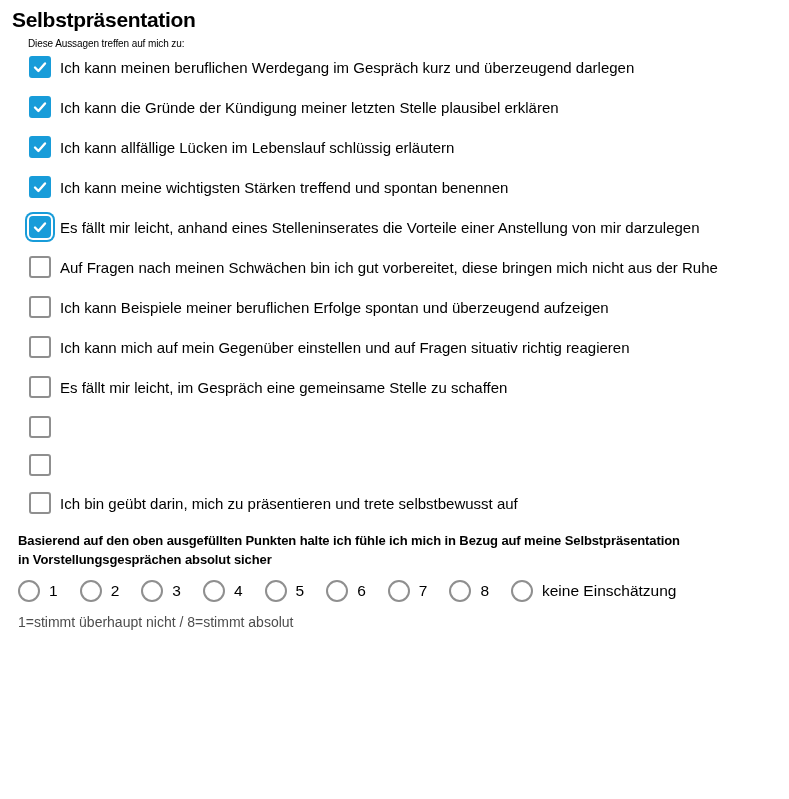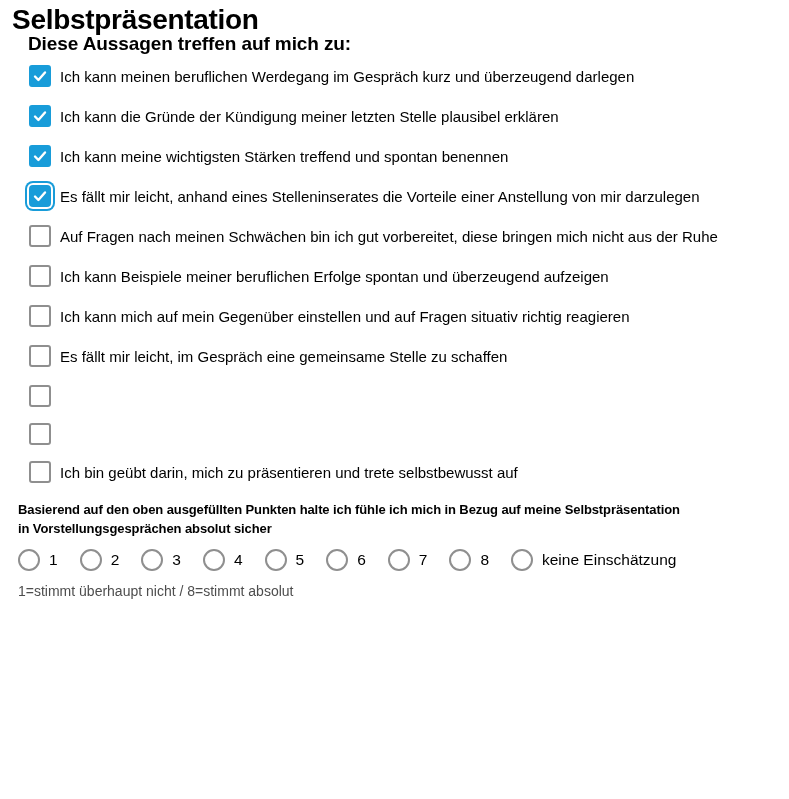--- a/index.html
+++ b/index.html
@@ -10,26 +10,26 @@
   *{box-sizing:border-box;margin:0;padding:0;}
   html,body{background:#ffffff;}
   body{
     width:789px;height:799px;overflow:hidden;
     font-family:"Liberation Sans",sans-serif;
     color:#000;
   }
   .page{padding:8px 16px 0 12px;}
 
   .page-title{
-    font-size:28px;font-weight:800;line-height:24px;
+    font-size:21px;font-weight:800;line-height:24px;
     letter-spacing:-0.3px;margin-bottom:4px;
   }
   .subtitle{
-    font-size:19px;font-weight:700;line-height:15px;
-    margin-left:16px;margin-bottom:13px;letter-spacing:-0.1px;
+    font-size:10px;font-weight:400;line-height:15px;
+    margin-left:16px;margin-bottom:4px;letter-spacing:-0.1px;
   }
 
   
   .checklist{margin-left:17px;text-align:center;}
   .check-row{
     display:flex;align-items:flex-start;gap:9px;
     margin-bottom:15px;cursor:pointer;
   }
   .checkbox{
     flex:0 0 auto;width:22px;height:22px;margin-top:1px;
@@ -95,20 +95,28 @@
       </svg>
     </span>
     <span class="check-label">Ich kann die Gründe der Kündigung meiner letzten Stelle plausibel erklären</span>
   </label>
       <label class="check-row checked">
     <span class="checkbox">
       <svg width="16" height="16" viewBox="0 0 16 16" aria-hidden="true">
         <path d="M3 8.5 L6.4 12 L13 4.5" fill="none" stroke="#ffffff" stroke-width="2.4" stroke-linecap="round" stroke-linejoin="round"></path>
       </svg>
     </span>
+    <span class="check-label">Ich kann allfällige Lücken im Lebenslauf schlüssig erläutern</span>
+  </label>
+      <label class="check-row checked">
+    <span class="checkbox">
+      <svg width="16" height="16" viewBox="0 0 16 16" aria-hidden="true">
+        <path d="M3 8.5 L6.4 12 L13 4.5" fill="none" stroke="#ffffff" stroke-width="2.4" stroke-linecap="round" stroke-linejoin="round"></path>
+      </svg>
+    </span>
     <span class="check-label">Ich kann meine wichtigsten Stärken treffend und spontan benennen</span>
   </label>
       <label class="check-row checked focused">
     <span class="checkbox">
       <svg width="16" height="16" viewBox="0 0 16 16" aria-hidden="true">
         <path d="M3 8.5 L6.4 12 L13 4.5" fill="none" stroke="#ffffff" stroke-width="2.4" stroke-linecap="round" stroke-linejoin="round"></path>
       </svg>
     </span>
     <span class="check-label">Es fällt mir leicht, anhand eines Stelleninserates die Vorteile einer Anstellung von mir darzulegen</span>
   </label>

